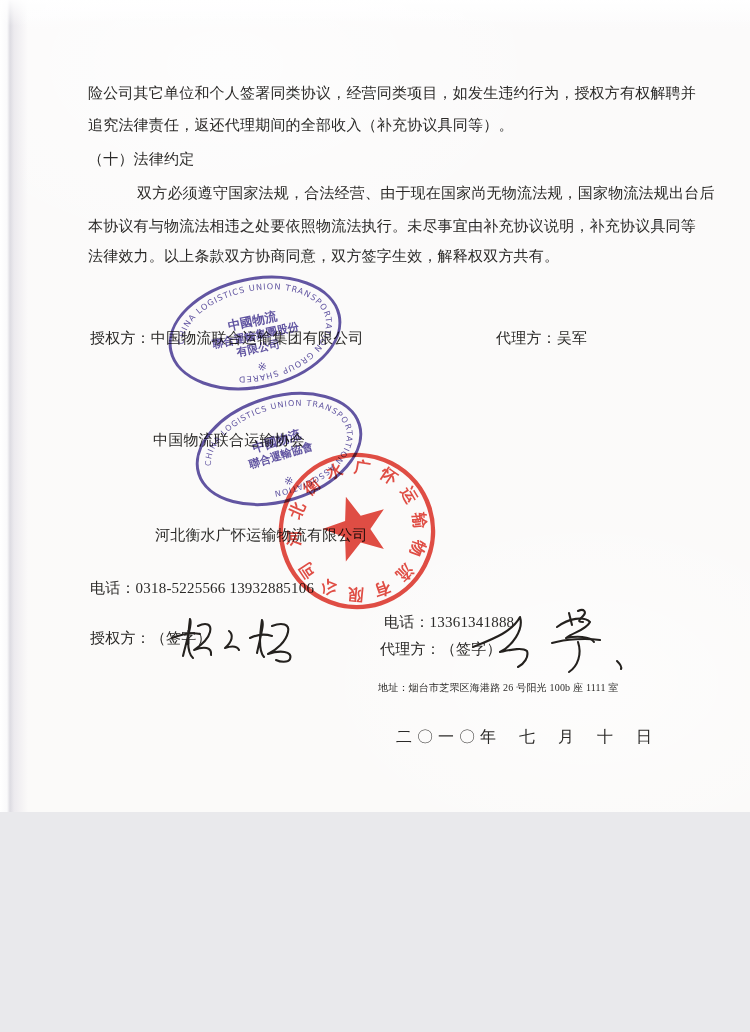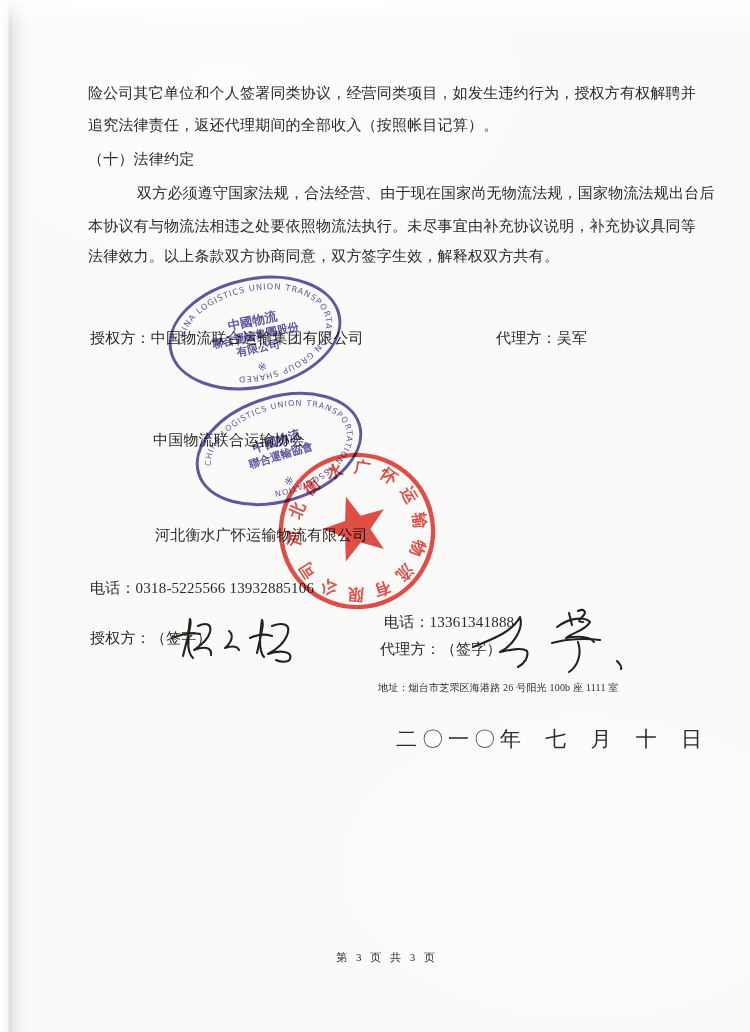--- a/index.html
+++ b/index.html
@@ -1,51 +1,51 @@
 <!DOCTYPE html>
 <html><head>
 <meta charset="utf-8">
 <style>
   html,body{margin:0;padding:0;background:#e9e9ec;}
   .scan{
-    position:relative;width:750px;height:1032px;overflow:hidden;
+    position:relative;width:750px;height:812px;overflow:hidden;
     background:
       radial-gradient(420px 260px at 78% 84%, rgba(255,255,255,.55), rgba(255,255,255,0) 70%),
       radial-gradient(500px 300px at 30% 8%, rgba(255,255,255,.6), rgba(255,255,255,0) 70%),
       linear-gradient(180deg,#fdfdfe 0,#fbfafa 30px,#fbfaf9 100%);
     font-family:"Liberation Serif","DejaVu Serif",serif;
     color:#2b2a28;
   }
   .edge-left{
     position:absolute;left:0;top:0;width:30px;height:1032px;
     background:linear-gradient(90deg,#ffffff 0,#fafafb 7px,#dddce2 10px,#eceaee 14px,rgba(251,250,249,0) 28px);
   }
   .edge-top{
     position:absolute;left:0;top:0;width:750px;height:26px;
     background:linear-gradient(180deg,rgba(255,255,255,.9),rgba(255,255,255,0));
   }
   .doc-line{position:absolute;white-space:nowrap;font-size:15px;letter-spacing:.2px;line-height:1;}
   .indent{left:121px;margin-left:16px;}
   .small{font-size:10px;}
   .footer{position:absolute;left:12px;width:750px;text-align:center;font-size:11px;letter-spacing:3px;}
-  .date{font-size:21px;letter-spacing:5px;word-spacing:9px;}
+  .date{font-size:16px;letter-spacing:5px;word-spacing:9px;}
   .stamp{position:absolute;mix-blend-mode:multiply;}
   .sig{position:absolute;}
   .sig path{fill:none;stroke:#24211e;stroke-width:2.1;stroke-linecap:round;stroke-linejoin:round;}
   svg text{font-family:"DejaVu Sans","Liberation Sans",sans-serif;}
 </style>
 </head>
 <body>
 
 <div class="scan">
   <div class="edge-left"></div>
   <div class="edge-top"></div>
 
   <div class="doc-line" style="left:88px;top:86px">险公司其它单位和个人签署同类协议，经营同类项目，如发生违约行为，授权方有权解聘并</div>
-  <div class="doc-line" style="left:88px;top:118px">追究法律责任，返还代理期间的全部收入（按照帐目记算）。</div>
+  <div class="doc-line" style="left:88px;top:118px">追究法律责任，返还代理期间的全部收入（补充协议具同等）。</div>
   <div class="doc-line" style="left:88px;top:152px">（十）法律约定</div>
   <div class="doc-line indent" style="top:186px">双方必须遵守国家法规，合法经营、由于现在国家尚无物流法规，国家物流法规出台后</div>
   <div class="doc-line" style="left:88px;top:219px">本协议有与物流法相违之处要依照物流法执行。未尽事宜由补充协议说明，补充协议具同等</div>
   <div class="doc-line" style="left:88px;top:249px">法律效力。以上条款双方协商同意，双方签字生效，解释权双方共有。</div>
 
   <div class="doc-line" style="left:90px;top:331px">授权方：中国物流联合运输集团有限公司</div>
   <div class="doc-line" style="left:496px;top:331px">代理方：吴军</div>
   <div class="doc-line" style="left:153px;top:433px">中国物流联合运输协会</div>
   <div class="doc-line" style="left:155px;top:528px">河北衡水广怀运输物流有限公司</div>
 

